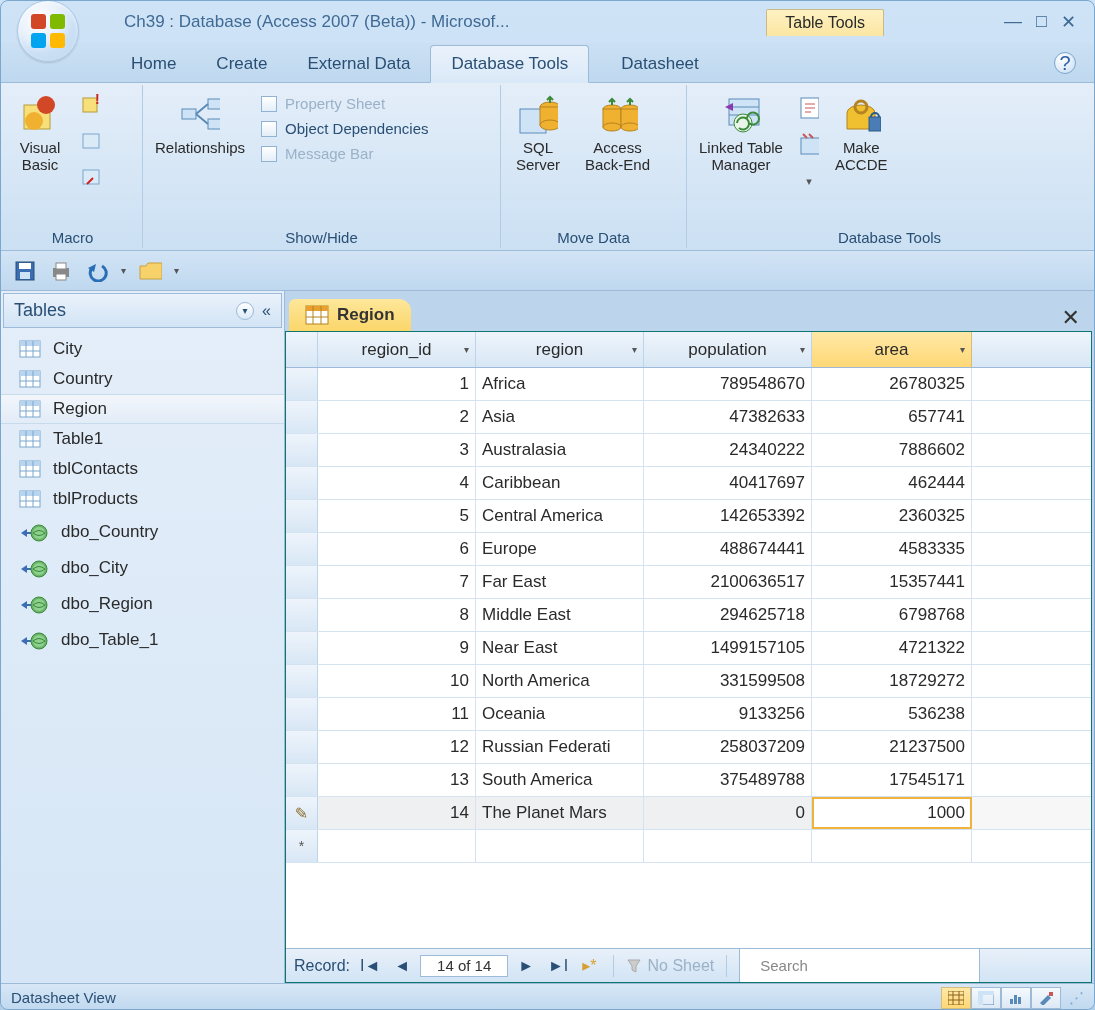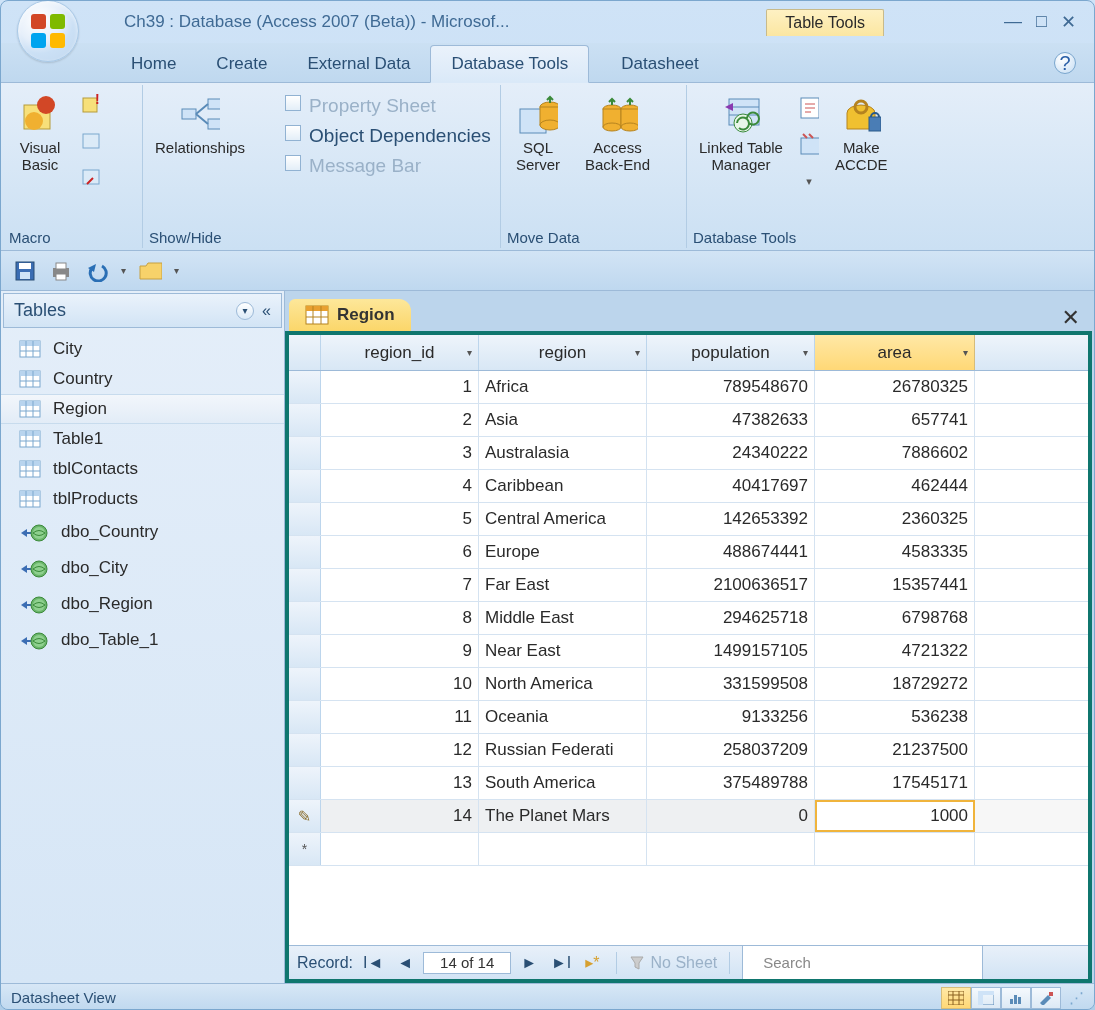--- a/index.html
+++ b/index.html
@@ -23,26 +23,26 @@
   .tabs { display: flex; align-items: flex-end; height: 40px; padding-left: 110px; border-bottom: 1px solid #9dbad8; background: linear-gradient(#cbe0f3, #bfd8ef); }
   .tab { padding: 8px 20px; font-size: 17px; color: #2a4f74; cursor: default; border-radius: 4px 4px 0 0; }
   .tab.active { background: linear-gradient(#eaf2fb, #dae9f8); border: 1px solid #9dbad8; border-bottom: 1px solid #dae9f8; margin-bottom: -1px; }
   .tab.contextual { margin-left: 12px; color: #2a4f74; position: relative;}
   .help-btn { margin-left: auto; margin-right: 18px; color: #2a5fa7; font-size: 20px; width:22px; height:22px; border-radius:50%; background:radial-gradient(circle at 35% 30%,#fff,#c5ddf4);border:1px solid #7ba7ce; text-align:center; line-height:20px; align-self:center;}
 
   
   .ribbon { height: 168px; background: linear-gradient(#e4eef9, #cbe0f3); border-bottom: 1px solid #9dbad8; display: flex; padding: 2px; }
   .group { border-right: 1px solid #b2cce4; display: flex; flex-direction: column; padding: 4px 6px 0 6px; }
   .group-body { flex: 1; display: flex; align-items: flex-start; gap: 10px; }
-  .group-label { text-align: left; color: #2a4f74; font-size: 15px; padding: 2px 0; }
+  .group-label { text-align: center; color: #2a4f74; font-size: 15px; padding: 2px 0; }
   .big-btn { display: flex; flex-direction: column; align-items: center; justify-content: flex-start; padding: 6px; min-width: 62px; cursor: default; gap:4px;}
   .big-btn .ico { width: 40px; height: 40px; display:flex; align-items:center; justify-content:center;}
   .big-btn .lbl { text-align: center; font-size: 15px; color: #2a2a2a; line-height: 1.15; }
   .small-stack { display: flex; flex-direction: column; gap: 8px; padding-top: 6px; }
-  .small-item { display: flex; align-items: flex-start; gap: 8px; font-size: 19px; color: #2a4f74; cursor: default; white-space:nowrap;margin-left:24px;}
+  .small-item { display: flex; align-items: center; gap: 8px; font-size: 15px; color: #2a4f74; cursor: default; white-space:nowrap;}
   .small-item.disabled { color: #9ab1c8; }
   .small-ico { width: 20px; height: 20px; display:inline-flex; align-items:center; justify-content:center;}
   .chk { width:16px; height:16px; border: 1px solid #91b2d2; background: linear-gradient(#fff,#e3eef8); display:inline-block;}
 
   
   .qat { height: 40px; background: linear-gradient(#d2e4f5, #bfd8ef); display: flex; align-items: center; padding-left: 12px; gap: 12px; border-bottom:1px solid #9dbad8;}
   .qat .qico { width:24px; height:24px; display:flex;align-items:center;justify-content:center; cursor:default;}
 
   
   .main { display: flex; height: calc(1010px - 42px - 40px - 168px - 40px - 28px); background:#cbe0f3;}
@@ -59,21 +59,21 @@
   .navitem .tico { width:22px;height:18px; }
   .navitem.linked { padding-top:8px; padding-bottom:8px;}
   
   
   .datash { flex:1; display:flex; flex-direction:column; background:#bcd5ec; padding:2px 2px 0 0;}
   .tabbar { height:38px; display:flex; align-items:flex-end;}
   .dtab { display:flex; align-items:center; gap:8px; background: linear-gradient(#fde79a,#fbd66a); border-radius: 6px 12px 0 0; padding: 6px 16px; font-size:17px; font-weight:600; color:#333; margin-left:4px;}
   .dtab .dico{width:24px;height:20px;}
   .tabbar .closex { margin-left:auto; margin-right:12px; font-size:22px; color:#333; cursor:default;}
   
-  .grid-wrap { flex:1; background:#fff; border:4px solid #0f766e; overflow:hidden; display:flex; flex-direction:column;}
+  .grid-wrap { flex:1; background:#fff; border:1px solid #0f766e; overflow:hidden; display:flex; flex-direction:column;}
   .grid-head { display:flex; height:36px; background: linear-gradient(#eef4fb,#d8e7f5); border-bottom:1px solid #9dbad8;}
   .grid-head .rowh { width:32px; background: linear-gradient(#eef4fb,#d8e7f5); border-right:1px solid #bcd5ec;}
   .col { border-right:1px solid #bcd5ec; display:flex; align-items:center; justify-content:center; font-size:17px; color:#2a2a2a; position:relative;}
   .col .dd { position:absolute; right:6px; font-size:10px; color:#555;}
   .col.c1{width:158px;} .col.c2{width:168px;} .col.c3{width:168px;} .col.c4{width:160px;}
   .col.active { background: linear-gradient(#ffe8a6,#ffd876); border-right-color:#d6bc7a;}
   
   .grid-body { flex:1; overflow:auto; background:#fff;}
   .row { display:flex; height:33px; border-bottom:1px solid #d5e3f1;}
   .row .rsel { width:32px; background: linear-gradient(#eef4fb,#d8e7f5); border-right:1px solid #bcd5ec; display:flex;align-items:center;justify-content:center; font-size:14px; color:#8a6d2d;}

